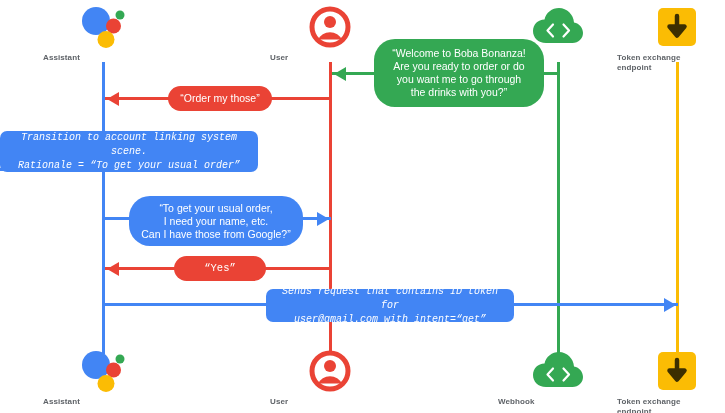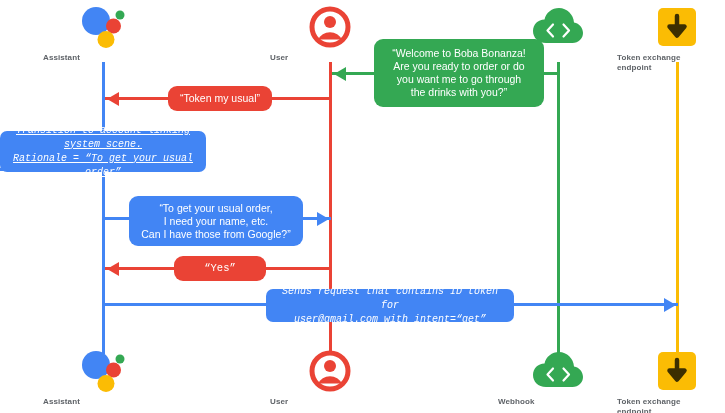--- a/index.html
+++ b/index.html
@@ -64,21 +64,21 @@
   .arrow-right {
     border-top: 7px solid transparent;
     border-bottom: 7px solid transparent;
     border-left-width: 12px;
     border-left-style: solid;
   }
 
   
   .bubble {
     position: absolute;
-    border-radius: 9px;
+    border-radius: 21px;
     color: #ffffff;
     text-align: center;
     box-sizing: border-box;
     display: flex;
     align-items: center;
     justify-content: center;
     white-space: pre-line;
   }
   .bubble-chat {
     font-size: 10.5px;
@@ -154,24 +154,24 @@
 
   <div class="conn" style="left:332px; top:72px; width:227px; background:#34a853;"></div>
   <div class="arrowhead arrow-left" style="left:334px; top:66.5px; border-right-color:#34a853;"></div>
   <div class="bubble bubble-chat b-green" style="left:374px; top:39px; width:170px; height:68px;">“Welcome to Boba Bonanza!
 Are you ready to order or do
 you want me to go through
 the drinks with you?”</div>
 
   <div class="conn" style="left:105px; top:97px; width:227px; background:#ea4335;"></div>
   <div class="arrowhead arrow-left" style="left:107px; top:91.5px; border-right-color:#ea4335;"></div>
-  <div class="bubble bubble-chat b-red" style="left:168px; top:86px; width:104px; height:25px;">“Token my usual”</div>
+  <div class="bubble bubble-chat b-red" style="left:168px; top:86px; width:104px; height:25px;">“Order my those”</div>
 
   <div class="conn" style="left:0px; top:168px; width:106px; background:#4285f4;"></div>
-  <div class="bubble bubble-sys b-blue" style="left:0px; top:131px; width:206px; height:41px;text-decoration:underline;">Transition to account linking system scene.
+  <div class="bubble bubble-sys b-blue" style="left:0px; top:131px; width:258px; height:41px;">Transition to account linking system scene.
 Rationale = “To get your usual order”</div>
 
   <div class="conn" style="left:104px; top:217px; width:227px; background:#4285f4;"></div>
   <div class="arrowhead arrow-right" style="left:317px; top:211.5px; border-left-color:#4285f4;"></div>
   <div class="bubble bubble-chat b-blue" style="left:129px; top:196px; width:174px; height:50px;">“To get your usual order,
 I need your name, etc.
 Can I have those from Google?”</div>
 
   <div class="conn" style="left:105px; top:267px; width:227px; background:#ea4335;"></div>
   <div class="arrowhead arrow-left" style="left:107px; top:261.5px; border-right-color:#ea4335;"></div>

